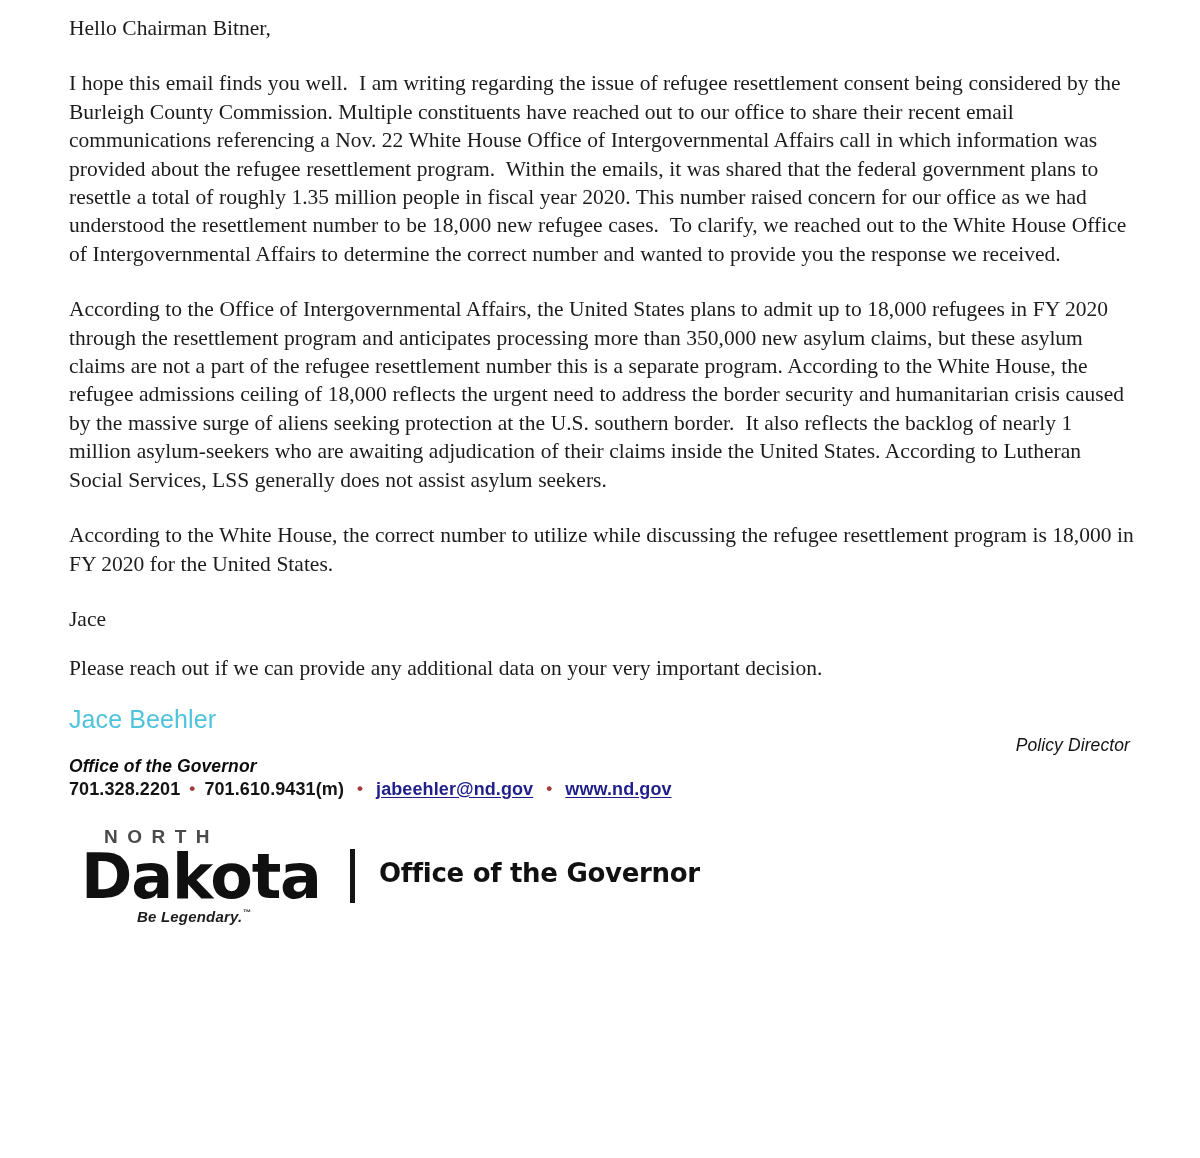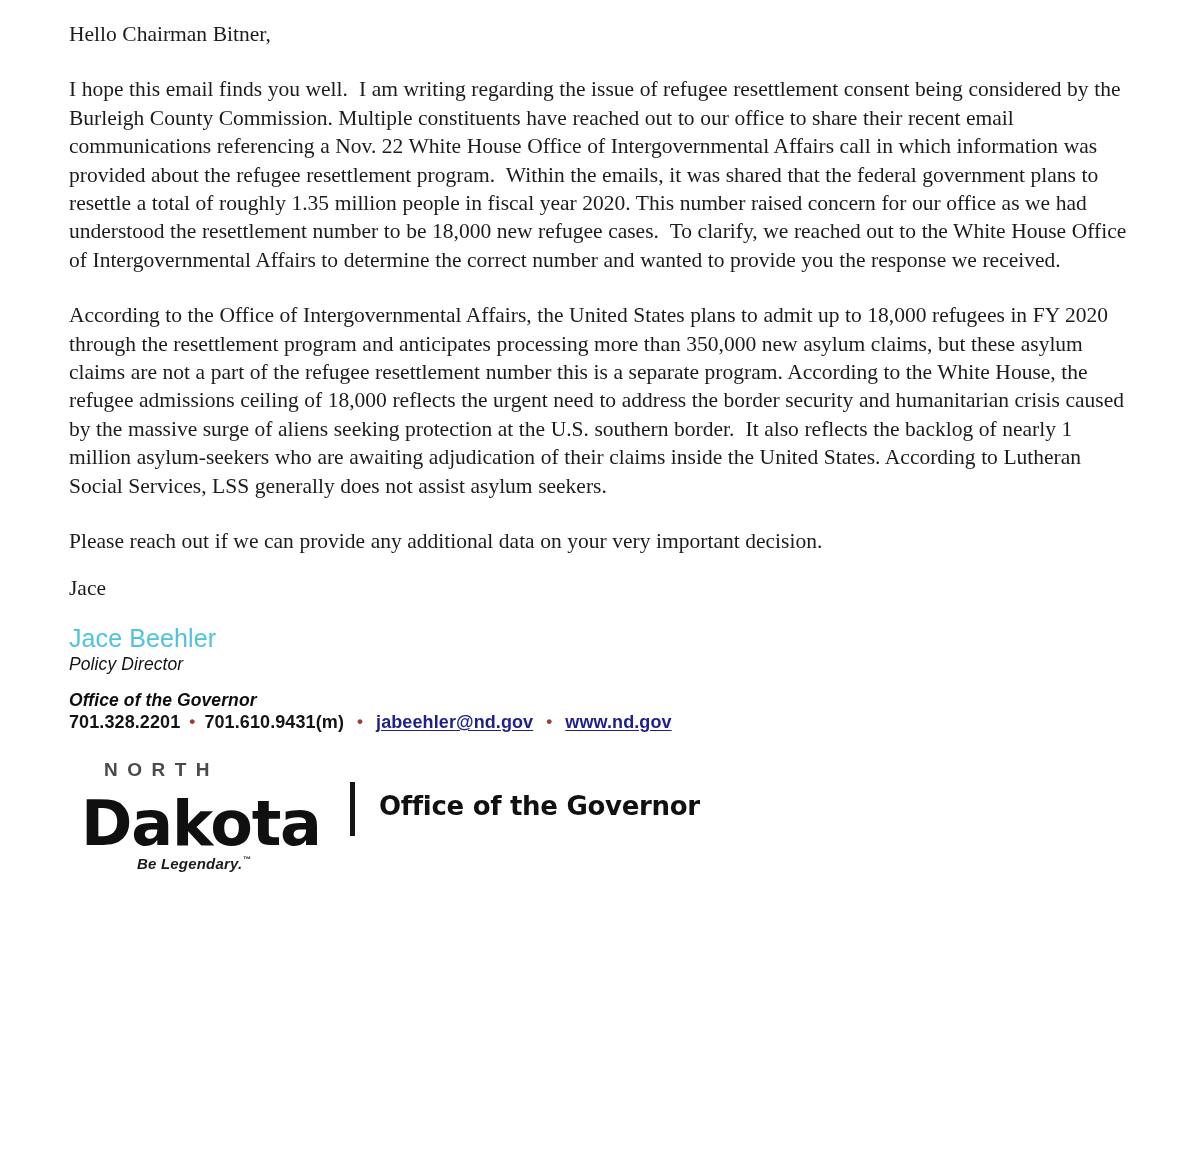--- a/index.html
+++ b/index.html
@@ -16,21 +16,21 @@
     color: #1a1a1a;
     -webkit-font-smoothing: antialiased;
   }
 
   .page {
     position: relative;
     width: 1200px;
     height: 1158px;
     background: #ffffff;
     box-sizing: border-box;
-    padding: 20px 70px 0 69px;
+    padding: 14px 70px 0 69px;
   }
 
   
   .letter-body {
     width: 1066px;
   }
   .para {
     font-family: "Liberation Serif", "DejaVu Serif", serif;
     font-size: 21.5px;
     line-height: 28.4px;
@@ -54,21 +54,22 @@
     font-size: 25px;
     color: #4FC3DC;
     letter-spacing: 0.1px;
     margin-bottom: 1px;
   }
   .sig-title {
     font-size: 17.5px;
     font-style: italic;
     color: #141414;
     letter-spacing: 0.1px;
-    margin-bottom: 15px;
+    margin-bottom: 1px;
+    text-align: right;
   }
   .sig-org {
     font-size: 17.5px;
     font-style: italic;
     font-weight: bold;
     color: #0d0d0d;
     letter-spacing: 0.1px;
     margin-bottom: 2px;
   }
   .sig-contact {
@@ -106,21 +107,21 @@
     width: 220px;
   }
   .logo-north {
     font-family: "Liberation Sans", "DejaVu Sans", sans-serif;
     font-size: 19px;
     font-weight: bold;
     letter-spacing: 9.5px;
     color: #4a4a4a;
     margin-left: 35px;
     line-height: 1;
-    margin-bottom: 16px;
+    margin-bottom: 2px;
   }
   .logo-dakota {
     font-family: "DejaVu Sans", "Liberation Sans", sans-serif;
     font-size: 62px;
     font-weight: bold;
     color: #101010;
     line-height: 0.92;
     letter-spacing: -1.2px;
     margin-left: 12px;
   }
@@ -164,25 +165,26 @@
 <div class="page">
 
   <div class="letter-body">
 
     <p class="para greeting">Hello Chairman Bitner,</p>
 
     <p class="para">I hope this email finds you well.  I am writing regarding the issue of refugee resettlement consent being considered by the Burleigh County Commission. Multiple constituents have reached out to our office to share their recent email communications referencing a Nov. 22 White House Office of Intergovernmental Affairs call in which information was provided about the refugee resettlement program.  Within the emails, it was shared that the federal government plans to resettle a total of roughly 1.35 million people in fiscal year 2020. This number raised concern for our office as we had understood the resettlement number to be 18,000 new refugee cases.  To clarify, we reached out to the White House Office of Intergovernmental Affairs to determine the correct number and wanted to provide you the response we received.</p>
 
     <p class="para">According to the Office of Intergovernmental Affairs, the United States plans to admit up to 18,000 refugees in FY 2020 through the resettlement program and anticipates processing more than 350,000 new asylum claims, but these asylum claims are not a part of the refugee resettlement number this is a separate program. According to the White House, the refugee admissions ceiling of 18,000 reflects the urgent need to address the border security and humanitarian crisis caused by the massive surge of aliens seeking protection at the U.S. southern border.  It also reflects the backlog of nearly 1 million asylum-seekers who are awaiting adjudication of their claims inside the United States. According to Lutheran Social Services, LSS generally does not assist asylum seekers.</p>
 
-
+    <p class="para">According to the White House, the correct number to utilize while discussing the refugee resettlement program is 18,000 in FY 2020 for the United States.</p>
+
+
+    <p class="para signoff">Jace</p>
 
     <p class="para last">Please reach out if we can provide any additional data on your very important decision.</p>
-
-    <p class="para signoff">Jace</p>
 
   </div>
 
   <div class="signature">
 
     <div class="sig-name">Jace Beehler</div>
 
     <div class="sig-title">Policy Director</div>
 
     <div class="sig-org">Office of the Governor</div>

